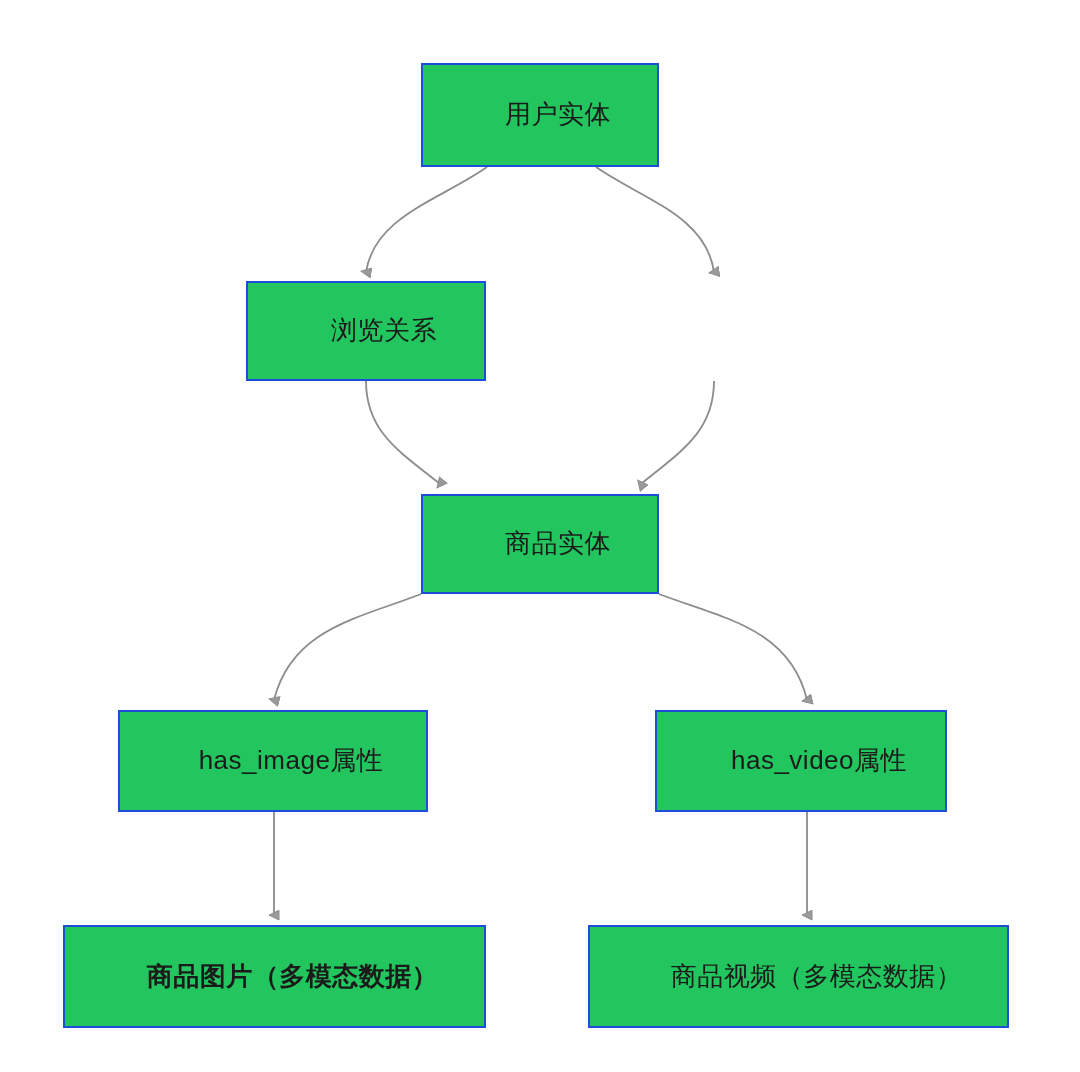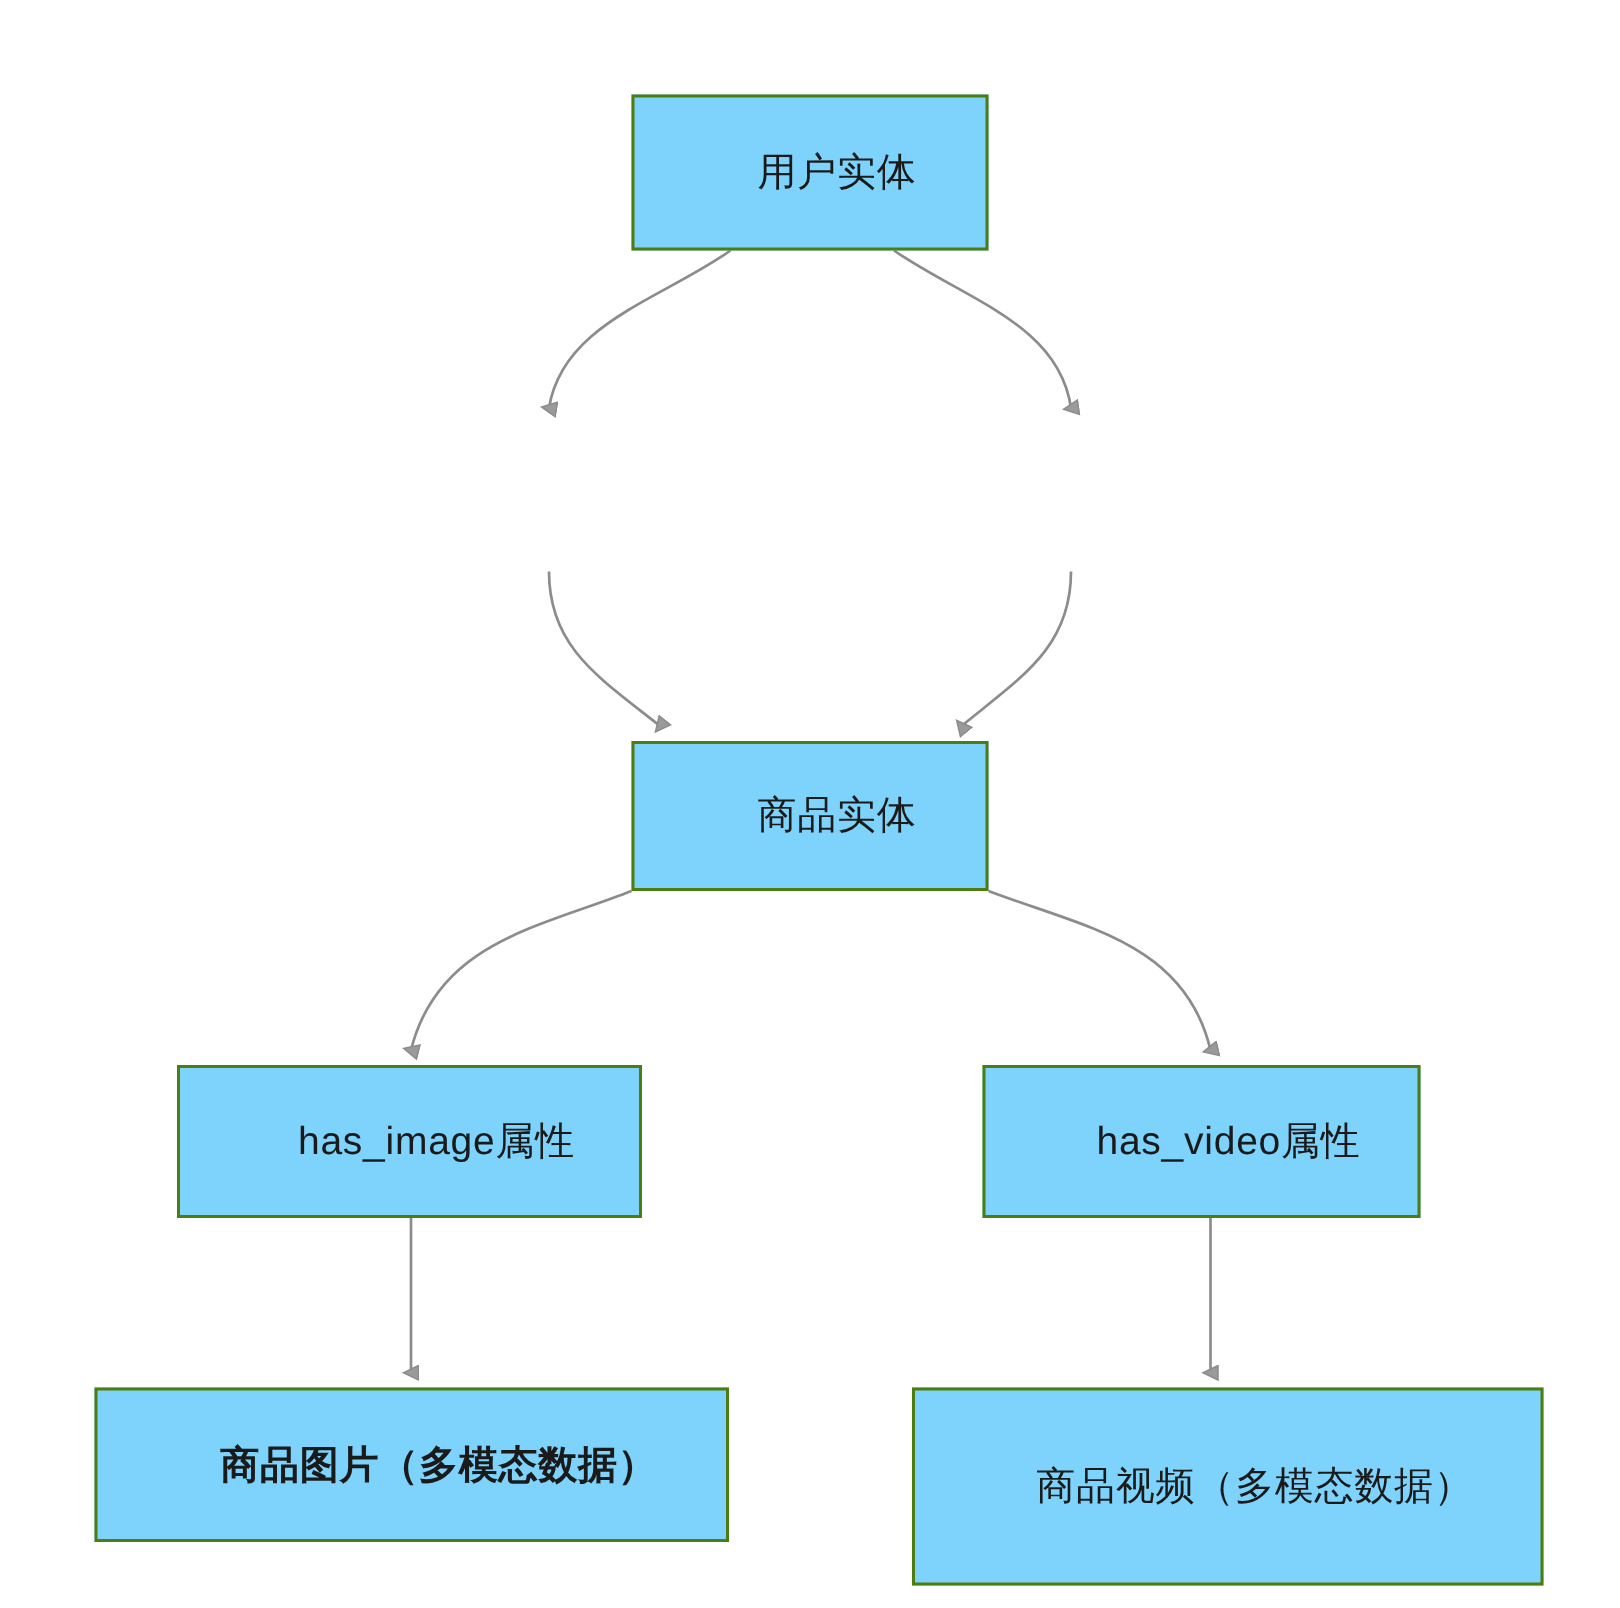--- a/index.html
+++ b/index.html
@@ -22,22 +22,22 @@
     position: absolute;
     left: 0;
     top: 0;
     width: 1080px;
     height: 1072px;
     pointer-events: none;
   }
   .node {
     position: absolute;
     box-sizing: border-box;
-    background: #7dd3fc;
-    border: 2px solid #4d7c0f;
+    background: #22c55e;
+    border: 2px solid #1d4ed8;
     display: flex;
     align-items: center;
     justify-content: center;
     text-align: center;
     color: #1a1a1a;
     font-size: 26px;
     line-height: 1.3;
     letter-spacing: 0.5px;
     z-index: 2;
     padding-left: 36px;
@@ -77,35 +77,38 @@
 
     <path d="M 274 812 L 274 915" fill="none" stroke="#8c8c8c" stroke-width="1.8" marker-end="url(#arrowhead)"></path>
 
     <path d="M 807 812 L 807 915" fill="none" stroke="#8c8c8c" stroke-width="1.8" marker-end="url(#arrowhead)"></path>
   </svg>
 
   <div class="node" style="left:421px; top:63px; width:238px; height:104px;">
     <span class="label">用户实体</span>
   </div>
 
+  <div class="node" style="left:246px; top:281px; width:240px; height:100px;">
+    <span class="label">浏览关系</span>
+  </div>
 
 
   <div class="node" style="left:421px; top:494px; width:238px; height:100px;justify-content:center;">
     <span class="label">商品实体</span>
   </div>
 
   <div class="node" style="left:118px; top:710px; width:310px; height:102px;">
     <span class="label">has_image属性</span>
   </div>
 
   <div class="node" style="left:655px; top:710px; width:292px; height:102px;">
     <span class="label">has_video属性</span>
   </div>
 
   <div class="node wide" style="left:63px; top:925px; width:423px; height:103px;font-weight:bold;">
     <span class="label">商品图片（多模态数据）</span>
   </div>
 
-  <div class="node wide" style="left:608px; top:925px; width:421px; height:132px;justify-content:center;">
+  <div class="node wide" style="left:588px; top:925px; width:421px; height:103px;justify-content:center;">
     <span class="label">商品视频（多模态数据）</span>
   </div>
 
 </div>
 
 </body></html>

